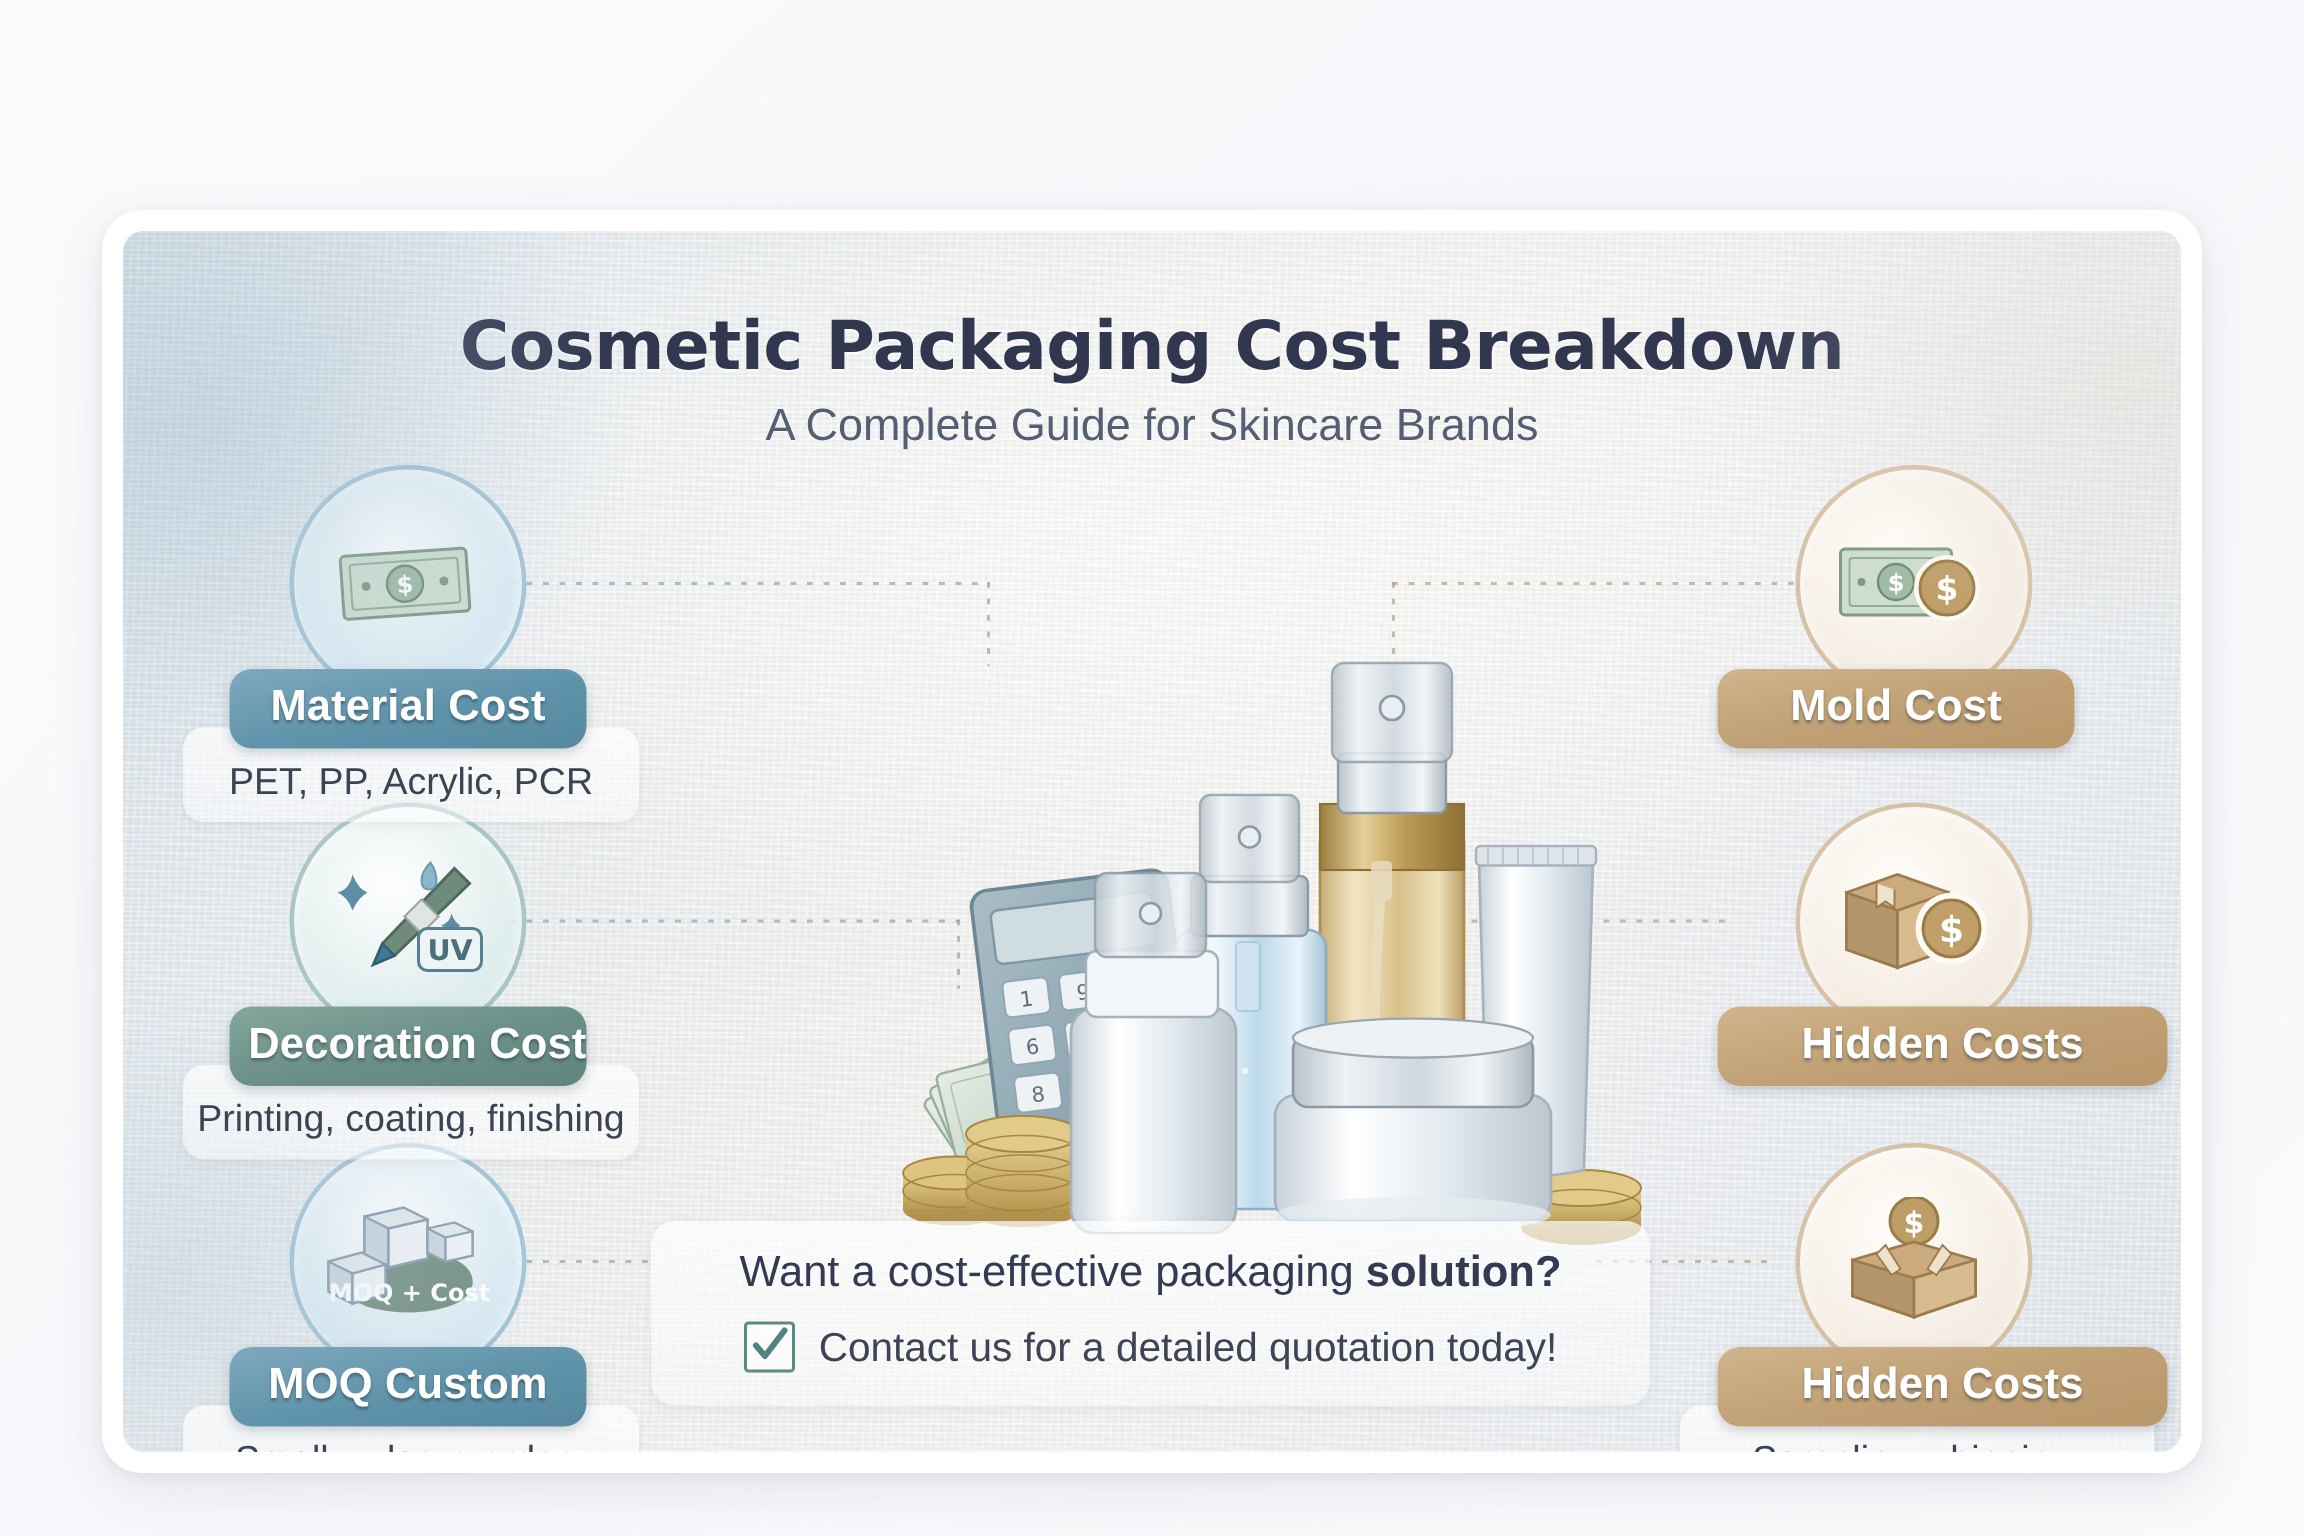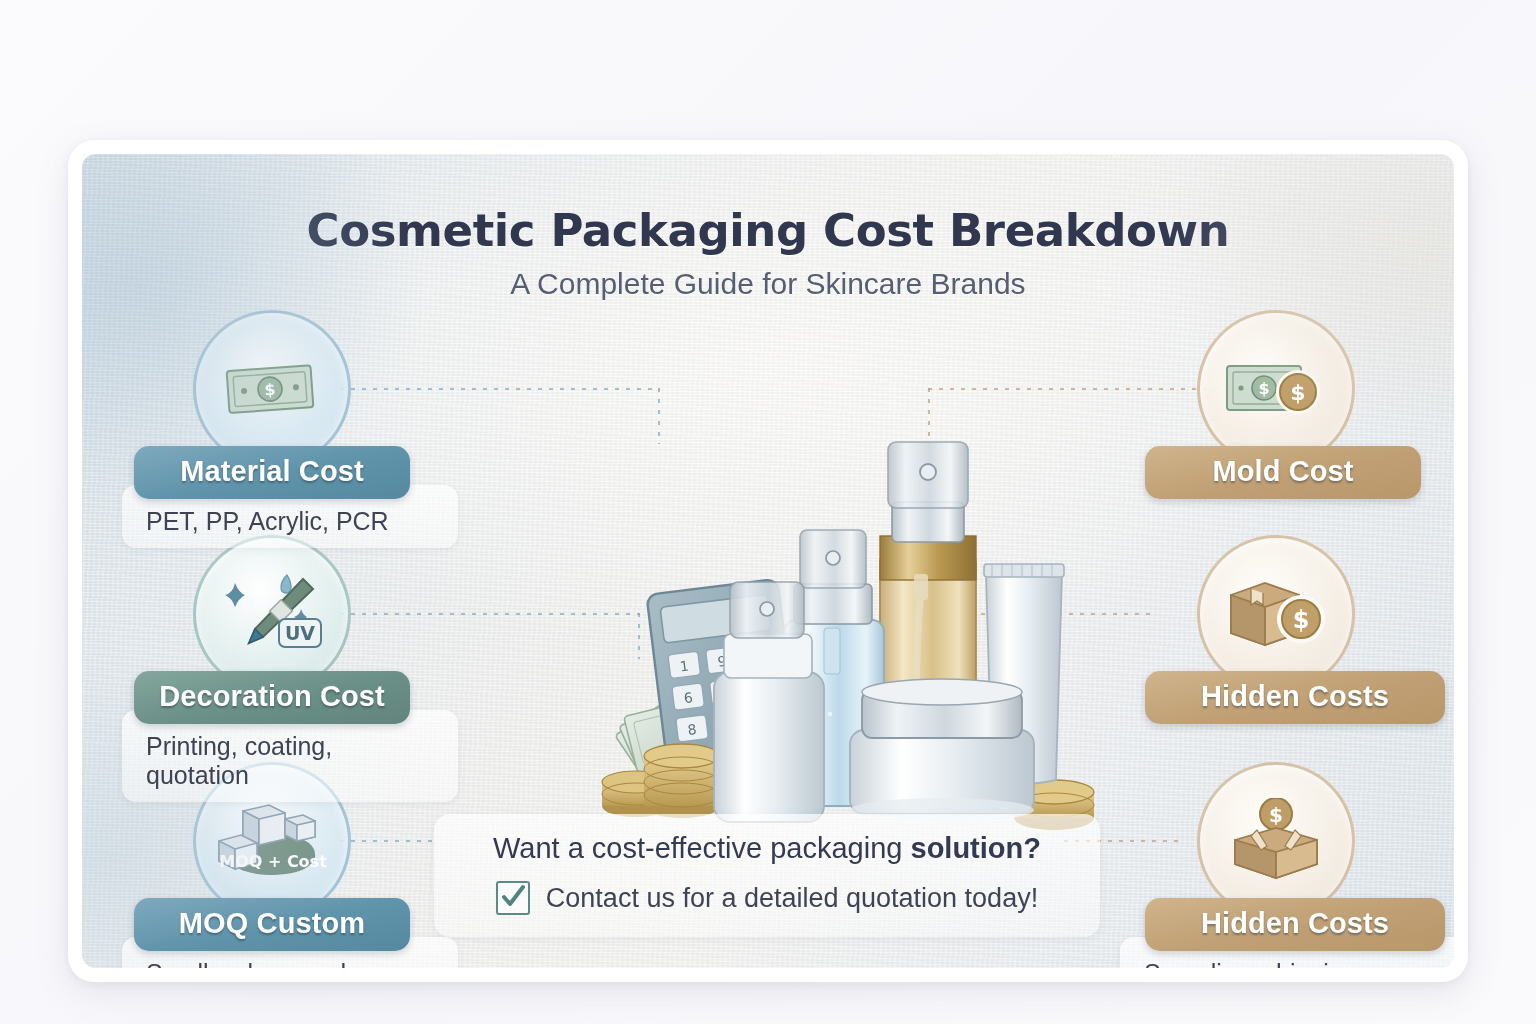--- a/index.html
+++ b/index.html
@@ -102,43 +102,44 @@
   .icon-circle.tan{
     background:radial-gradient(circle at 42% 34%, rgba(255,253,249,.97), rgba(245,237,226,.9) 62%, rgba(237,226,209,.82) 100%);
     border:3px solid rgba(201,175,141,.70);
     box-shadow:inset 0 2px 10px rgba(255,255,255,.82);
   }
 
   .pill{
     position:relative;
     margin:-22px auto 0;
     padding:9px 0 11px;
-    width:276px;
+    width:238px;
     border-radius:15px;
     text-align:center;
     font-size:29px; font-weight:700;
     color:#ffffff;
     letter-spacing:.1px;
     text-shadow:0 2px 2px rgba(40,55,65,.45);
     box-shadow:0 3px 7px rgba(60,75,90,.22);
     z-index:2;
   }
   .pill.blue { background:linear-gradient(168deg,#7fa9bd 0%,#5e93aa 55%,#56899f 100%); }
-  .pill.green{ background:linear-gradient(168deg,#84a69d 0%,#6a8f86 55%,#61857d 100%); }
+  .pill.green{ background:linear-gradient(168deg,#84a69d 0%,#6a8f86 55%,#61857d 100%);text-align:right; }
   .pill.tan  { background:linear-gradient(168deg,#d0b48c 0%,#bf9f73 55%,#b8976b 100%);margin-left:25px; }
 
   .pill.wide { width:300px; }
 
   .desc{
     position:relative;
     margin:-14px auto 4px;
-    padding:22px 24px 12px;
+    padding:22px 8px 12px;
     width:288px;
     border-radius:14px;
     background:linear-gradient(180deg, rgba(255,255,255,.72), rgba(255,255,255,.46));
+    text-align:center;
     font-size:25px;
     color:#3d4352;
     box-shadow:0 2px 6px rgba(110,120,140,.10);
     z-index:1;
   }
   .card.right .desc{ width:300px; }
 
   
   .dots-h{
     position:absolute; height:2px;
@@ -409,21 +410,21 @@
             <path d="M38 58 L32 72 L46 66 Z" fill="#3f7a92" stroke="#2f5f74" stroke-width="1.6"></path>
             <rect x="56" y="32" width="16" height="16" transform="rotate(-45 64 40)" fill="#dfe6e2" stroke="#9aa9a2" stroke-width="1.5"></rect>
             <path d="M18 12 Q22 22 28 24 Q22 27 18 36 Q15 27 8 24 Q16 22 18 12Z" fill="#5f8ea4"></path>
             <path d="M84 38 Q86 44 90 46 Q86 48 84 54 Q82 48 77 46 Q83 44 84 38Z" fill="#5f8ea4"></path>
             <path d="M70 4 Q74 10 74 16 Q74 22 69 22 Q64 22 64 16 Q64 10 70 4Z" fill="#7fb0c4" opacity=".9" stroke="#5c8fa5" stroke-width="1.3"></path>
             <rect x="62" y="48" width="42" height="28" rx="6" fill="#eef3f4" stroke="#56808f" stroke-width="2"></rect>
             <text x="83" y="69" font-family="DejaVu Sans, sans-serif" font-size="19" font-weight="700" fill="#4b6f7e" text-anchor="middle">UV</text>
           </svg>
         </div>
         <div class="pill green">Decoration Cost</div>
-        <div class="desc">Printing, coating, quotation</div>
+        <div class="desc">Printing, coating, finishing</div>
       </div>
 
       <div class="card left" style="top:608px;">
         <div class="icon-circle blue">
           <svg width="122" height="92" viewBox="0 0 122 92">
             <path d="M18 46 Q46 34 78 40 Q106 46 104 62 Q100 78 64 80 Q26 80 18 64 Z" fill="#6f8b7c" opacity=".92"></path>
             <g stroke="#8da1b0" stroke-width="1.6">
               <path d="M32 16 L58 10 L74 18 L74 44 L48 50 L32 42 Z" fill="#e3e9ee"></path>
               <path d="M32 16 L48 24 L48 50 L32 42 Z" fill="#ccd6de"></path>
               <path d="M48 24 L74 18 L74 44 L48 50 Z" fill="#eef2f6"></path>

